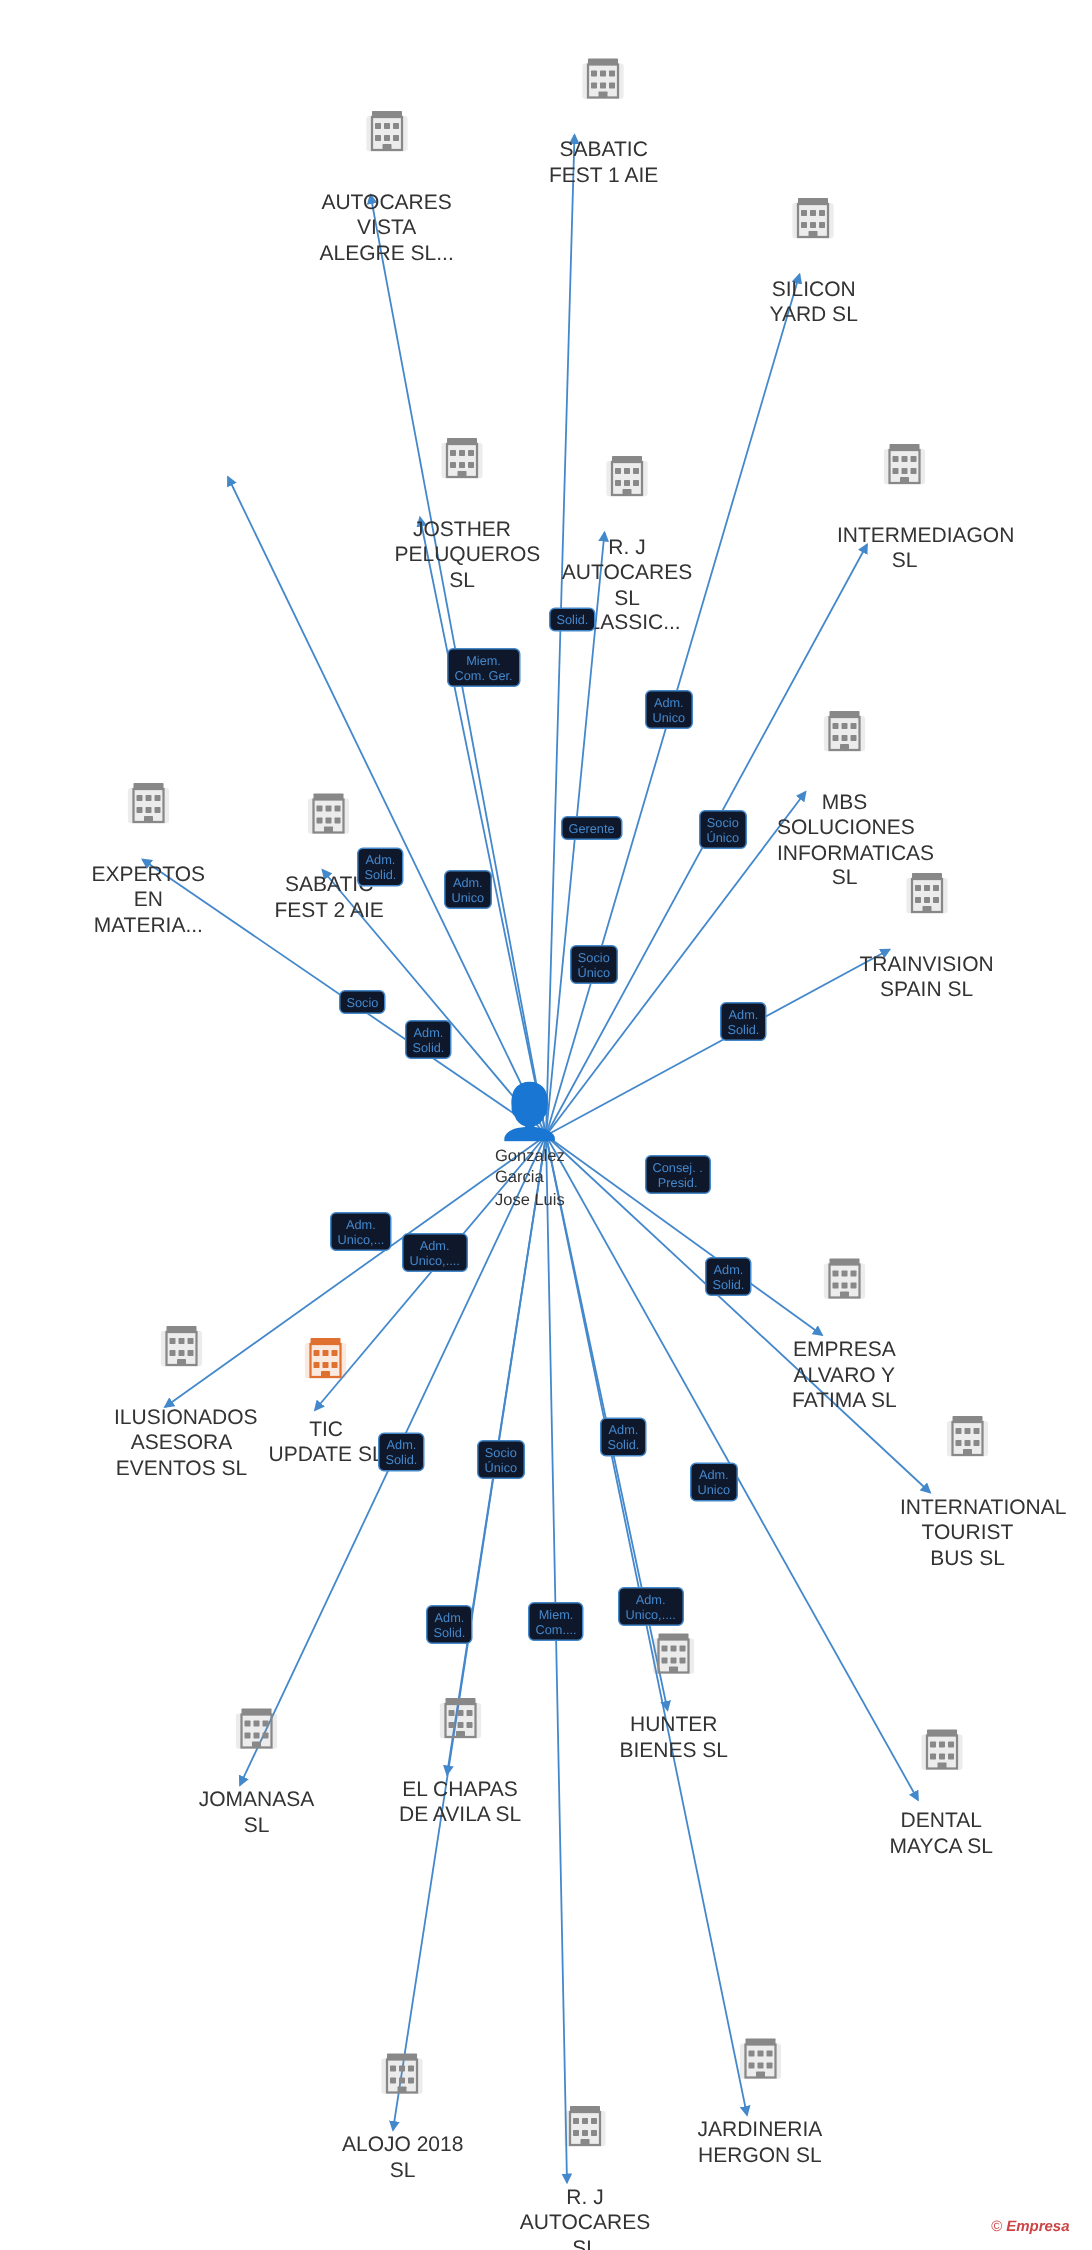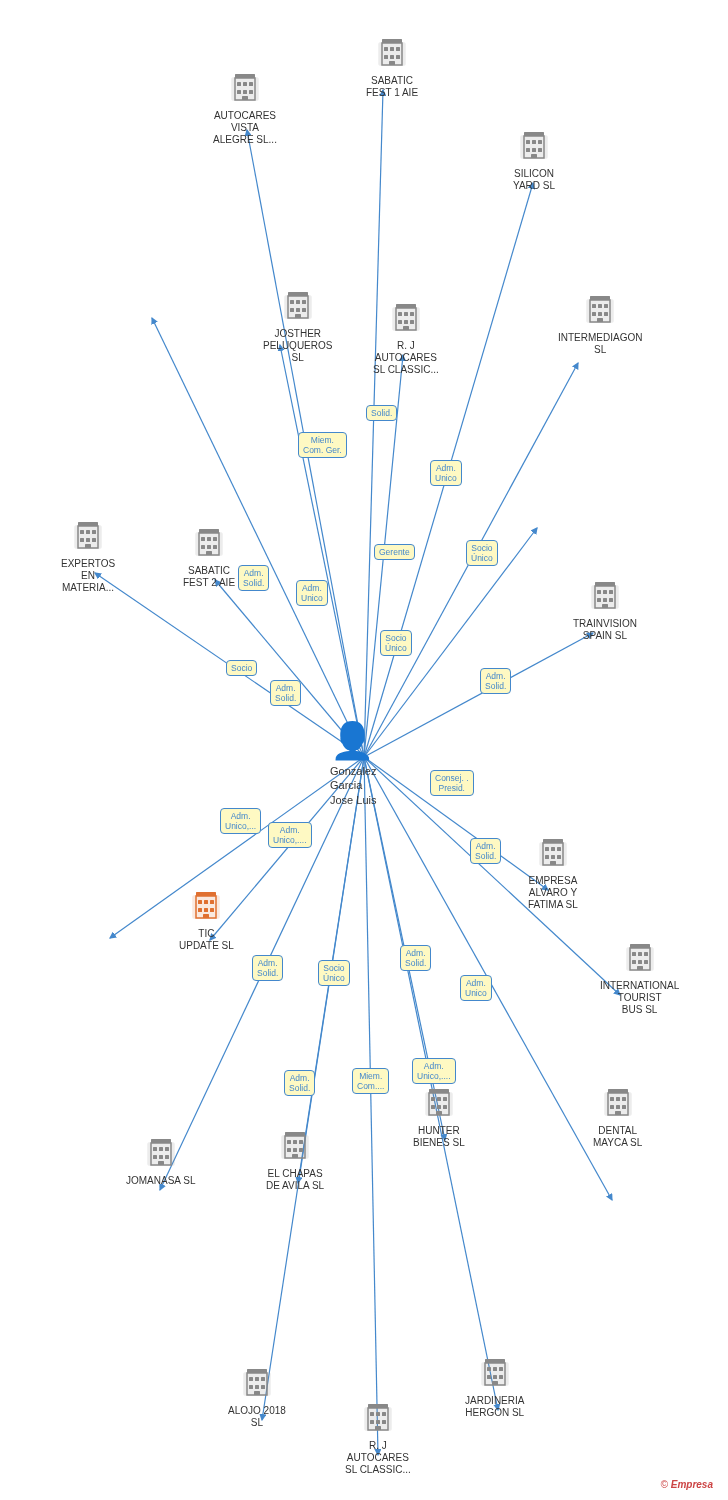--- a/index.html
+++ b/index.html
@@ -24,30 +24,30 @@
       pointer-events: none;
     }
     .node {
       position: absolute;
       display: flex;
       flex-direction: column;
       align-items: center;
       text-align: center;
     }
     .node-label {
-      font-size: 10px;
+      font-size: 14px;
       color: #333;
-      margin-top: 2px;
+      margin-top: 17px;
       text-align: center;
       max-width: 90px;
       line-height: 1.2;
     }
     .role-badge {
       position: absolute;
-      background: #fef9c3;
+      background: #0f172a;
       border: 1.5px solid #4488cc;
       border-radius: 4px;
       color: #4488cc;
       font-size: 8.5px;
       padding: 2px 4px;
       text-align: center;
       white-space: nowrap;
       line-height: 1.2;
     }
     .person-node {
@@ -206,20 +206,35 @@
     <rect x="9" y="12" width="4" height="4" rx="0.5" fill="#888"></rect>
     <rect x="15" y="12" width="4" height="4" rx="0.5" fill="#888"></rect>
     <rect x="21" y="12" width="4" height="4" rx="0.5" fill="#888"></rect>
     <rect x="9" y="20" width="4" height="4" rx="0.5" fill="#888"></rect>
     <rect x="15" y="20" width="4" height="4" rx="0.5" fill="#888"></rect>
     <rect x="21" y="20" width="4" height="4" rx="0.5" fill="#888"></rect>
     <rect x="14" y="26" width="6" height="4" rx="0.5" fill="#888"></rect>
   </svg></div>
       <div class="node-label">INTERMEDIAGON<br>SL</div>
     </div>
+    <div class="node" style="left: 518px; top: 470px;">
+      <div><svg width="34" height="34" viewBox="0 0 34 34" fill="#888" xmlns="http://www.w3.org/2000/svg">
+    <rect x="4" y="8" width="26" height="22" rx="1" fill="#888" opacity="0.15" stroke="#888" stroke-width="1.5"></rect>
+    <rect x="7" y="4" width="20" height="4" rx="0.5" fill="#888"></rect>
+    <rect x="7" y="8" width="20" height="22" rx="0" fill="none" stroke="#888" stroke-width="1.5"></rect>
+    <rect x="9" y="12" width="4" height="4" rx="0.5" fill="#888"></rect>
+    <rect x="15" y="12" width="4" height="4" rx="0.5" fill="#888"></rect>
+    <rect x="21" y="12" width="4" height="4" rx="0.5" fill="#888"></rect>
+    <rect x="9" y="20" width="4" height="4" rx="0.5" fill="#888"></rect>
+    <rect x="15" y="20" width="4" height="4" rx="0.5" fill="#888"></rect>
+    <rect x="21" y="20" width="4" height="4" rx="0.5" fill="#888"></rect>
+    <rect x="14" y="26" width="6" height="4" rx="0.5" fill="#888"></rect>
+  </svg></div>
+      <div class="node-label">MBS<br>SOLUCIONES<br>INFORMATICAS SL</div>
+    </div>
     <div class="node" style="left: 61px; top: 518px;">
       <div><svg width="34" height="34" viewBox="0 0 34 34" fill="#888" xmlns="http://www.w3.org/2000/svg">
     <rect x="4" y="8" width="26" height="22" rx="1" fill="#888" opacity="0.15" stroke="#888" stroke-width="1.5"></rect>
     <rect x="7" y="4" width="20" height="4" rx="0.5" fill="#888"></rect>
     <rect x="7" y="8" width="20" height="22" rx="0" fill="none" stroke="#888" stroke-width="1.5"></rect>
     <rect x="9" y="12" width="4" height="4" rx="0.5" fill="#888"></rect>
     <rect x="15" y="12" width="4" height="4" rx="0.5" fill="#888"></rect>
     <rect x="21" y="12" width="4" height="4" rx="0.5" fill="#888"></rect>
     <rect x="9" y="20" width="4" height="4" rx="0.5" fill="#888"></rect>
     <rect x="15" y="20" width="4" height="4" rx="0.5" fill="#888"></rect>
@@ -250,20 +265,35 @@
     <rect x="7" y="8" width="20" height="22" rx="0" fill="none" stroke="#888" stroke-width="1.5"></rect>
     <rect x="9" y="12" width="4" height="4" rx="0.5" fill="#888"></rect>
     <rect x="15" y="12" width="4" height="4" rx="0.5" fill="#888"></rect>
     <rect x="21" y="12" width="4" height="4" rx="0.5" fill="#888"></rect>
     <rect x="9" y="20" width="4" height="4" rx="0.5" fill="#888"></rect>
     <rect x="15" y="20" width="4" height="4" rx="0.5" fill="#888"></rect>
     <rect x="21" y="20" width="4" height="4" rx="0.5" fill="#888"></rect>
     <rect x="14" y="26" width="6" height="4" rx="0.5" fill="#888"></rect>
   </svg></div>
       <div class="node-label">TRAINVISION<br>SPAIN SL</div>
+    </div>
+    <div class="node" style="left: 76px; top: 880px;">
+      <div><svg width="34" height="34" viewBox="0 0 34 34" fill="#888" xmlns="http://www.w3.org/2000/svg">
+    <rect x="4" y="8" width="26" height="22" rx="1" fill="#888" opacity="0.15" stroke="#888" stroke-width="1.5"></rect>
+    <rect x="7" y="4" width="20" height="4" rx="0.5" fill="#888"></rect>
+    <rect x="7" y="8" width="20" height="22" rx="0" fill="none" stroke="#888" stroke-width="1.5"></rect>
+    <rect x="9" y="12" width="4" height="4" rx="0.5" fill="#888"></rect>
+    <rect x="15" y="12" width="4" height="4" rx="0.5" fill="#888"></rect>
+    <rect x="21" y="12" width="4" height="4" rx="0.5" fill="#888"></rect>
+    <rect x="9" y="20" width="4" height="4" rx="0.5" fill="#888"></rect>
+    <rect x="15" y="20" width="4" height="4" rx="0.5" fill="#888"></rect>
+    <rect x="21" y="20" width="4" height="4" rx="0.5" fill="#888"></rect>
+    <rect x="14" y="26" width="6" height="4" rx="0.5" fill="#888"></rect>
+  </svg></div>
+      <div class="node-label">ILUSIONADOS<br>ASESORA<br>EVENTOS SL</div>
     </div>
     <div class="node" style="left: 179px; top: 888px;">
       <div><svg width="34" height="34" viewBox="0 0 34 34" fill="#e07030" xmlns="http://www.w3.org/2000/svg">
     <rect x="4" y="8" width="26" height="22" rx="1" fill="#e07030" opacity="0.15" stroke="#e07030" stroke-width="1.5"></rect>
     <rect x="7" y="4" width="20" height="4" rx="0.5" fill="#e07030"></rect>
     <rect x="7" y="8" width="20" height="22" rx="0" fill="none" stroke="#e07030" stroke-width="1.5"></rect>
     <rect x="9" y="12" width="4" height="4" rx="0.5" fill="#e07030"></rect>
     <rect x="15" y="12" width="4" height="4" rx="0.5" fill="#e07030"></rect>
     <rect x="21" y="12" width="4" height="4" rx="0.5" fill="#e07030"></rect>
     <rect x="9" y="20" width="4" height="4" rx="0.5" fill="#e07030"></rect>
@@ -341,21 +371,21 @@
     <rect x="9" y="12" width="4" height="4" rx="0.5" fill="#888"></rect>
     <rect x="15" y="12" width="4" height="4" rx="0.5" fill="#888"></rect>
     <rect x="21" y="12" width="4" height="4" rx="0.5" fill="#888"></rect>
     <rect x="9" y="20" width="4" height="4" rx="0.5" fill="#888"></rect>
     <rect x="15" y="20" width="4" height="4" rx="0.5" fill="#888"></rect>
     <rect x="21" y="20" width="4" height="4" rx="0.5" fill="#888"></rect>
     <rect x="14" y="26" width="6" height="4" rx="0.5" fill="#888"></rect>
   </svg></div>
       <div class="node-label">HUNTER<br>BIENES SL</div>
     </div>
-    <div class="node" style="left: 593px; top: 1085px;">
+    <div class="node" style="left: 593px; top: 1149px;">
       <div><svg width="34" height="34" viewBox="0 0 34 34" fill="#888" xmlns="http://www.w3.org/2000/svg">
     <rect x="4" y="8" width="26" height="22" rx="1" fill="#888" opacity="0.15" stroke="#888" stroke-width="1.5"></rect>
     <rect x="7" y="4" width="20" height="4" rx="0.5" fill="#888"></rect>
     <rect x="7" y="8" width="20" height="22" rx="0" fill="none" stroke="#888" stroke-width="1.5"></rect>
     <rect x="9" y="12" width="4" height="4" rx="0.5" fill="#888"></rect>
     <rect x="15" y="12" width="4" height="4" rx="0.5" fill="#888"></rect>
     <rect x="21" y="12" width="4" height="4" rx="0.5" fill="#888"></rect>
     <rect x="9" y="20" width="4" height="4" rx="0.5" fill="#888"></rect>
     <rect x="15" y="20" width="4" height="4" rx="0.5" fill="#888"></rect>
     <rect x="21" y="20" width="4" height="4" rx="0.5" fill="#888"></rect>

